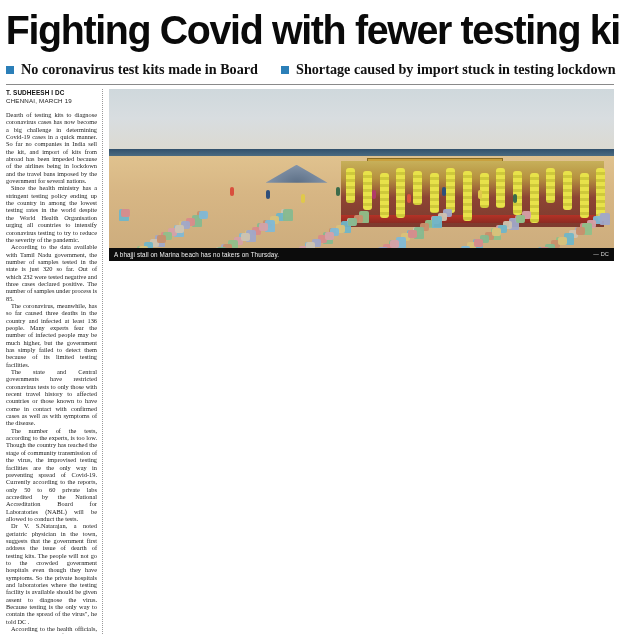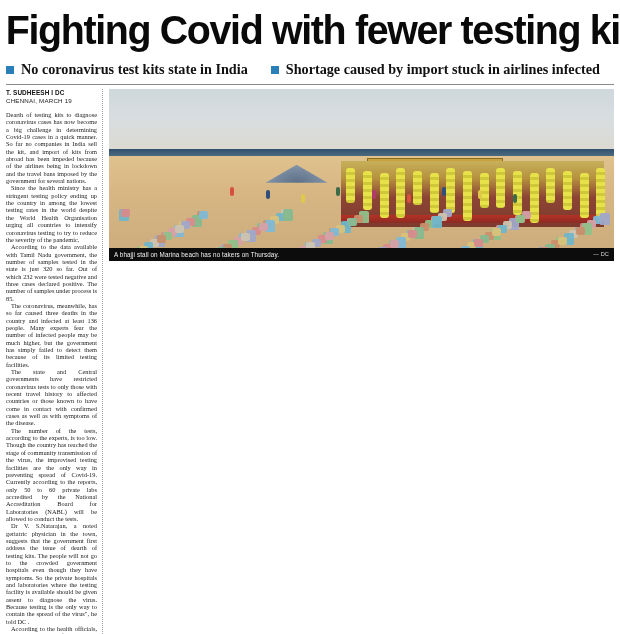--- a/index.html
+++ b/index.html
@@ -105,24 +105,24 @@
 </style>
 </head>
 <body>
 
 <div class="page">
 
   <div class="headline">Fighting Covid with fewer testing kits</div>
 
   <div class="subhead-row">
     <span class="bullet-sq"></span>
-    <span>No coronavirus test kits state in India</span>
+    <span>No coronavirus test kits made in Board</span>
     <span class="sub-gap"></span>
     <span class="bullet-sq"></span>
-    <span>Shortage caused by import stuck in airlines infected</span>
+    <span>Shortage caused by import stuck in testing lockdown</span>
   </div>
   <div class="rule-thin"></div>
 
   <div class="body-wrap">
     <div class="col-left">
       <div class="byline">
         <div>T. SUDHEESH I DC</div>
         <div class="city">CHENNAI, MARCH 19</div>
       </div>
       <div class="story">

